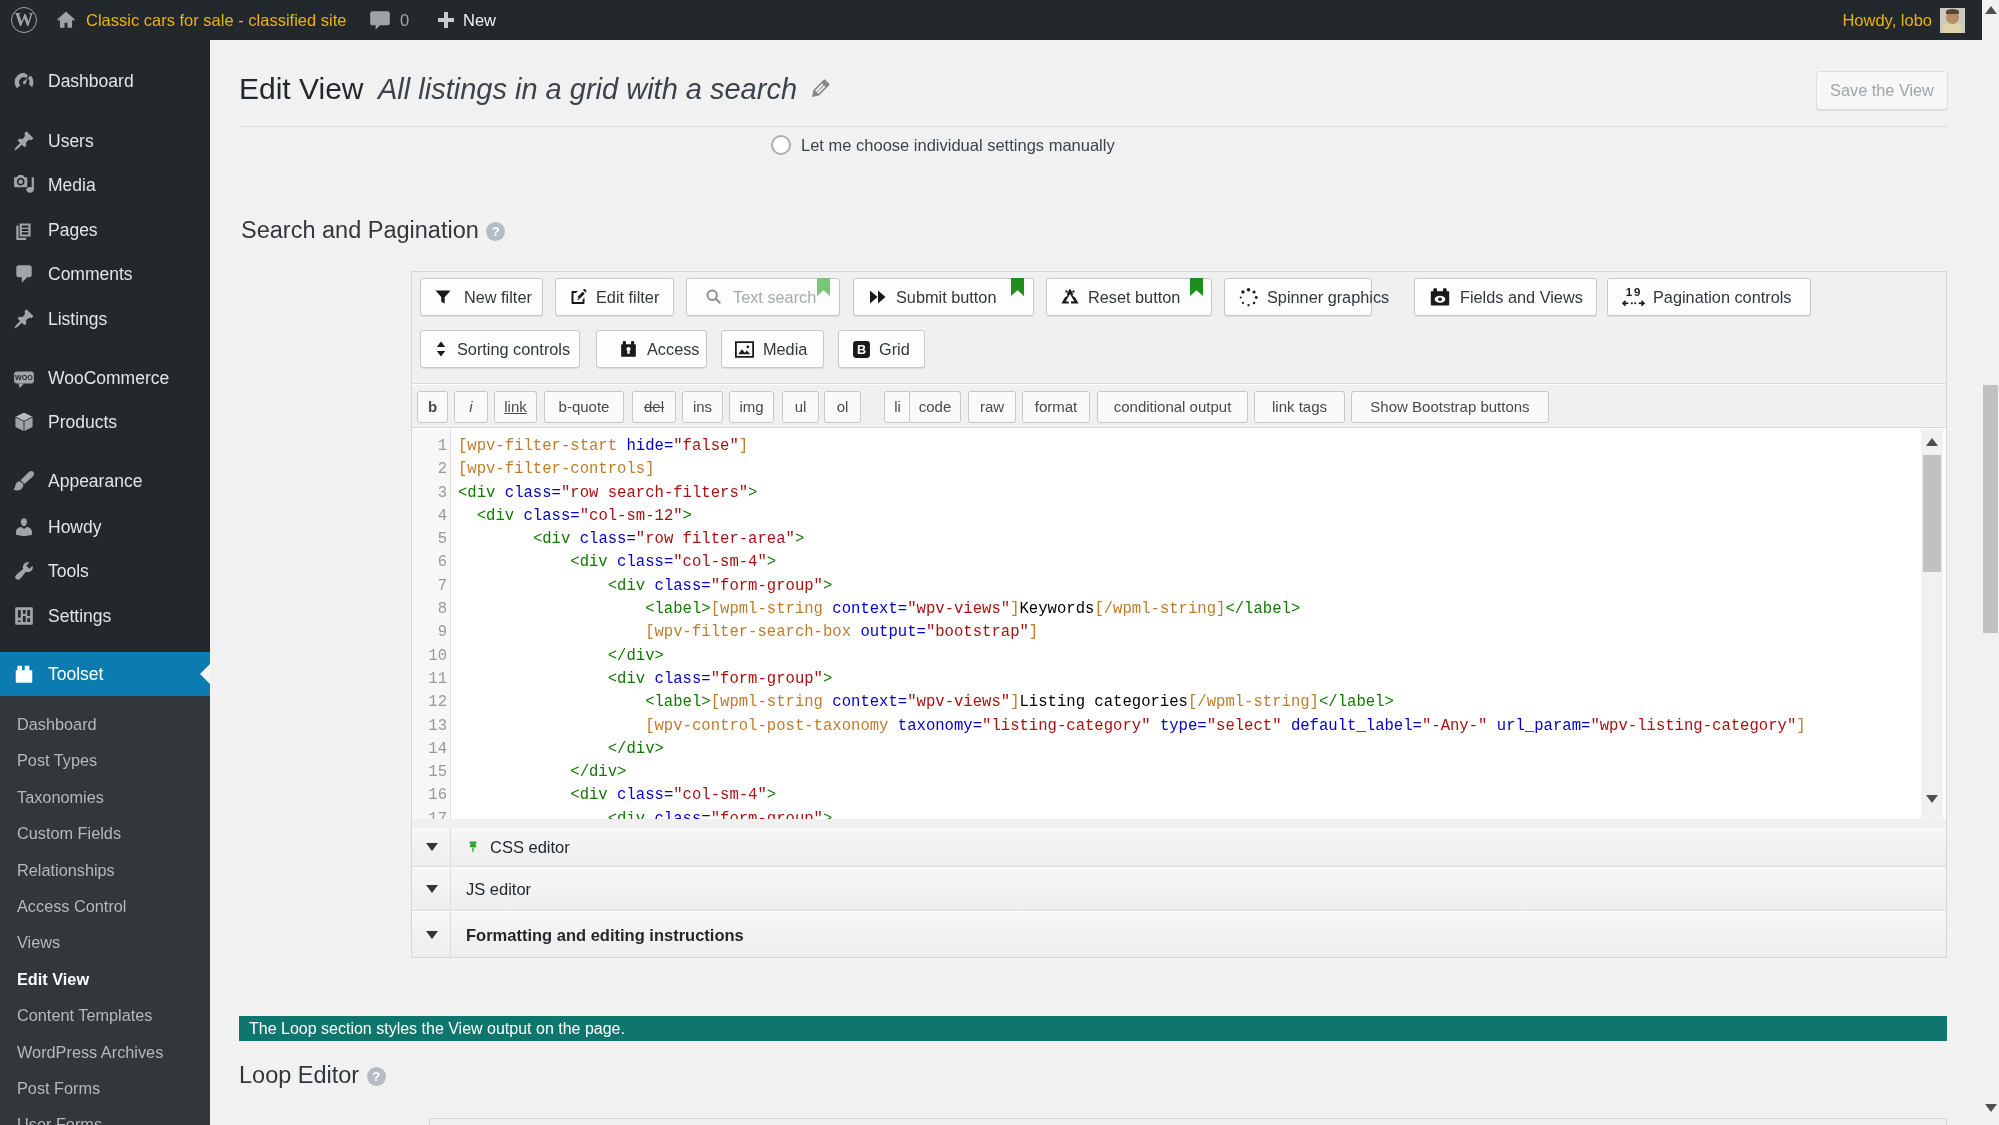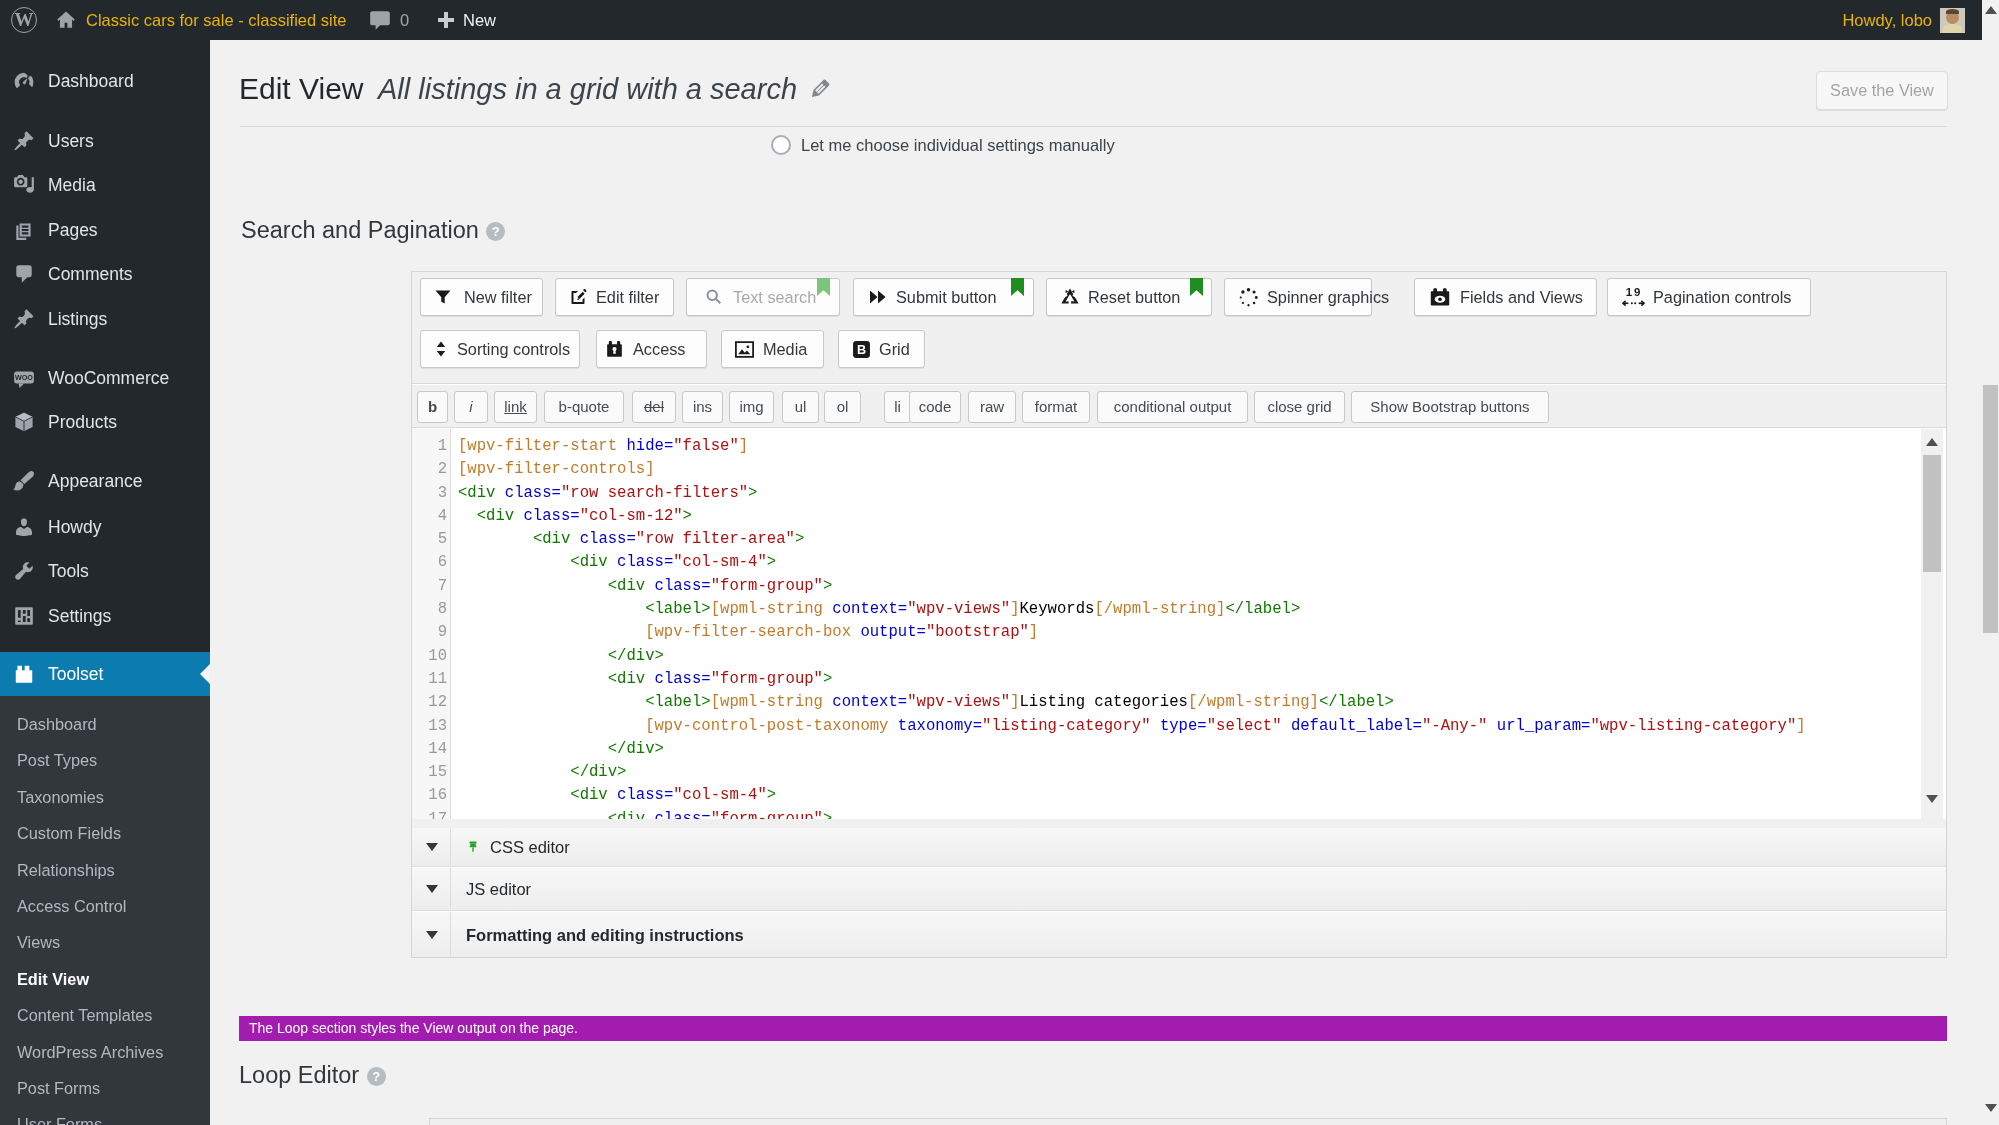--- a/index.html
+++ b/index.html
@@ -51,21 +51,21 @@
 .sb-thumb{position:absolute;background:#c1c1c1}
 .arr{position:absolute;width:0;height:0;border:6px solid transparent}
 .arr.up{border-bottom:8px solid #505050;border-top-width:0}
 .arr.down{border-top:8px solid #505050;border-bottom-width:0}
 
 .acc{position:absolute;left:0;width:1534px;background:linear-gradient(#f7f7f7,#ededed);}
 .acc .tri{position:absolute;left:14px;top:50%;margin-top:-4px;width:0;height:0;border:6px solid transparent;border-top:8px solid #32373c}
 .acc .cap{position:absolute;left:54px;top:50%;transform:translateY(-50%);font-size:16.5px;color:#23282d}
 .acc .vline{position:absolute;left:38px;top:0;bottom:0;border-left:1px solid #ddd}
 
-#bluebar{position:absolute;left:239px;top:1016px;width:1708px;height:25px;background:#a21caf;color:#fff;font-size:14px;line-height:25px}
+#bluebar{position:absolute;left:239px;top:1016px;width:1708px;height:25px;background:#0f766e;color:#fff;font-size:16px;line-height:25px}
 
 #pagesb{position:absolute;left:1982px;top:0;width:17px;height:1125px;background:#f1f1f1;z-index:100}
 </style>
 </head>
 <body>
 
 <div id="adminbar">
   <div class="abs" style="left:11px;top:7px;width:26px;height:26px;border-radius:50%;border:1.8px solid #9ea3a8;color:#9ea3a8;text-align:center;font-family:'Liberation Serif',serif;font-size:19px;font-weight:bold;line-height:24px">W</div>
   <svg class="abs" style="left:55px;top:9px" width="22" height="22" viewBox="0 0 20 20" fill="#9ea3a8">
       <path d="M10 2.2l8 7.3-1.2 1.3-1.3-1.2V17h-4.2v-4.6H8.7V17H4.5v-7.4L3.2 10.8 2 9.5z"></path>
@@ -317,21 +317,21 @@
         </svg>
       <span style="margin-left:7px">Pagination controls</span>
     </div>
 
     <div class="tbtn" style="left:8px;top:58px;width:160px;padding-left:12px">
       <svg width="16" height="20" viewBox="0 0 16 20" fill="#1a1a1a">
           <path d="M8 2.5l4.2 5.5H3.8zM8 17.5l-4.2-5.5h8.4z"></path>
         </svg>
       <span style="margin-left:8px">Sorting controls</span>
     </div>
-    <div class="tbtn" style="left:184px;top:58px;width:111px;padding-left:8px">
+    <div class="tbtn" style="left:184px;top:58px;width:111px;padding-left:22px">
       <svg width="19" height="21" viewBox="0 0 18 20">
           <path d="M3 5h12c.55 0 1 .45 1 1v10c0 .55-.45 1-1 1H3c-.55 0-1-.45-1-1V6c0-.55.45-1 1-1z" fill="#1a1a1a"></path>
           <rect x="3.6" y="2" width="3" height="4" rx="1" fill="#1a1a1a"></rect>
           <rect x="11.4" y="2" width="3" height="4" rx="1" fill="#1a1a1a"></rect>
           <circle cx="9" cy="9.6" r="2" fill="#fff"></circle>
           <path d="M8.2 10.5h1.6l.5 3.5H7.7z" fill="#fff"></path>
         </svg>
       <span style="margin-left:9px">Access</span>
     </div>
     <div class="tbtn" style="left:309px;top:58px;width:103px;padding-left:12px">
@@ -358,21 +358,21 @@
     <div class="qt" style="left:220px;width:44px;text-decoration:line-through">del</div>
     <div class="qt" style="left:270px;width:41px">ins</div>
     <div class="qt" style="left:317px;width:45px">img</div>
     <div class="qt" style="left:370px;width:37px">ul</div>
     <div class="qt" style="left:412px;width:37px">ol</div>
     <div class="qt" style="left:472px;width:27px">li</div>
     <div class="qt" style="left:497px;width:52px">code</div>
     <div class="qt" style="left:556px;width:48px">raw</div>
     <div class="qt" style="left:610px;width:68px">format</div>
     <div class="qt" style="left:685px;width:151px">conditional output</div>
-    <div class="qt" style="left:842px;width:91px">close grid</div>
+    <div class="qt" style="left:842px;width:91px">link tags</div>
     <div class="qt" style="left:939px;width:198px">Show Bootstrap buttons</div>
   </div>
   <div id="editor">
     <div id="gutter"></div>
     <pre id="lnums">1
 2
 3
 4
 5
 6

